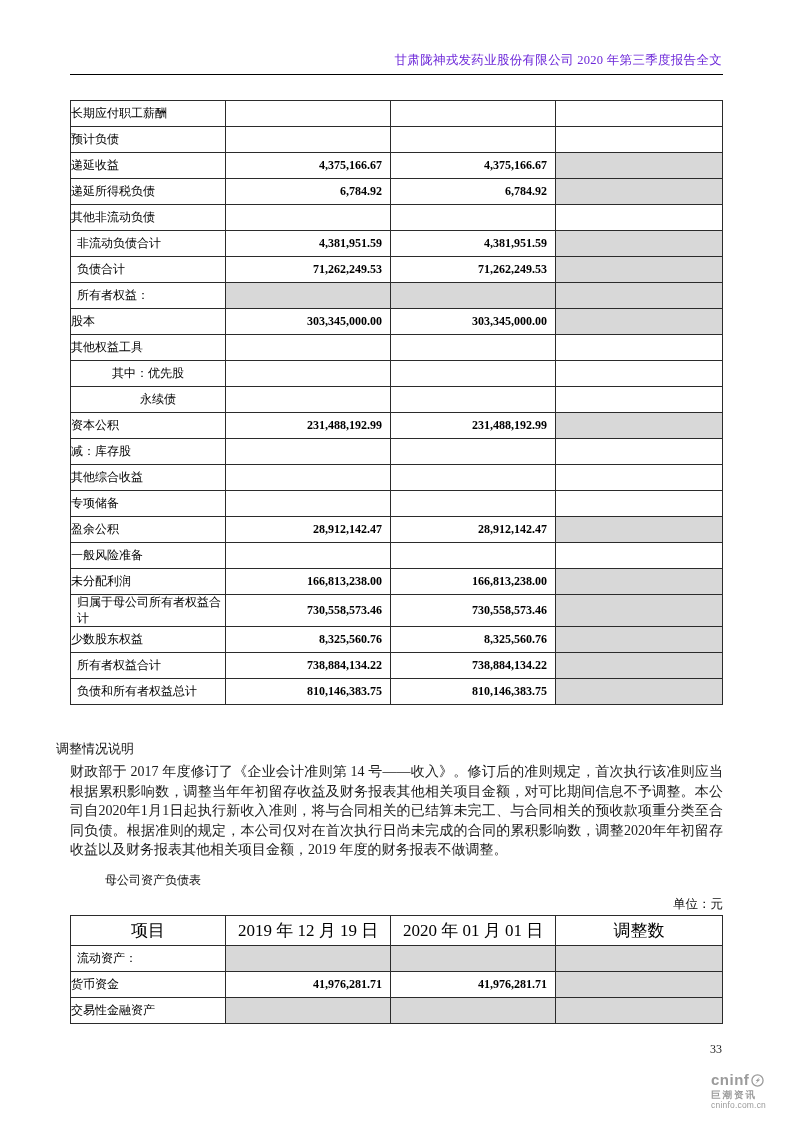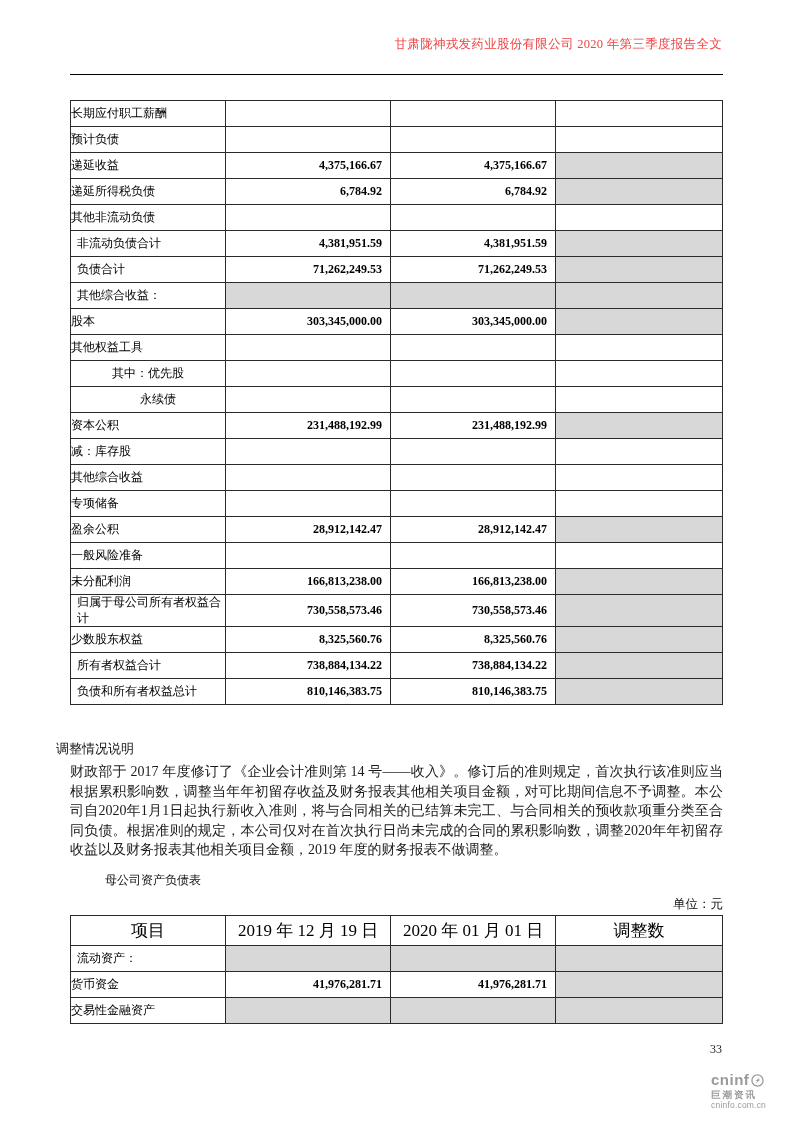--- a/index.html
+++ b/index.html
@@ -8,22 +8,22 @@
     width:793px; height:1122px;
     font-family:"Liberation Serif","DejaVu Serif",serif;
     color:#111;
     position:relative;
     overflow:hidden;
   }
   .page { position:absolute; inset:0; background:#fff; }
 
   
   .report-title {
-    position:absolute; top:36px; right:71px;
-    font-size:12.5px; color:#ef4444; letter-spacing:0.3px;
+    position:absolute; top:52px; right:71px;
+    font-size:12.5px; color:#6d28d9; letter-spacing:0.3px;
   }
   .header-rule {
     position:absolute; top:74px; left:70px; right:70px;
     border-top:1.6px solid #000;
   }
 
   
   table.fin {
     position:absolute; left:70px; width:652px;
     border-collapse:collapse; table-layout:fixed;
@@ -122,21 +122,21 @@
           <td class="val">4,381,951.59</td>
           <td class="val shaded"></td>
         </tr>
         <tr>
           <td class="lab ind0">负债合计</td>
           <td class="val">71,262,249.53</td>
           <td class="val">71,262,249.53</td>
           <td class="val shaded"></td>
         </tr>
         <tr>
-          <td class="lab ind0">其他综合收益：</td>
+          <td class="lab ind0">所有者权益：</td>
           <td class="val shaded"></td>
           <td class="val shaded"></td>
           <td class="val shaded"></td>
         </tr>
         <tr>
           <td class="lab ind1">股本</td>
           <td class="val">303,345,000.00</td>
           <td class="val">303,345,000.00</td>
           <td class="val shaded"></td>
         </tr>

